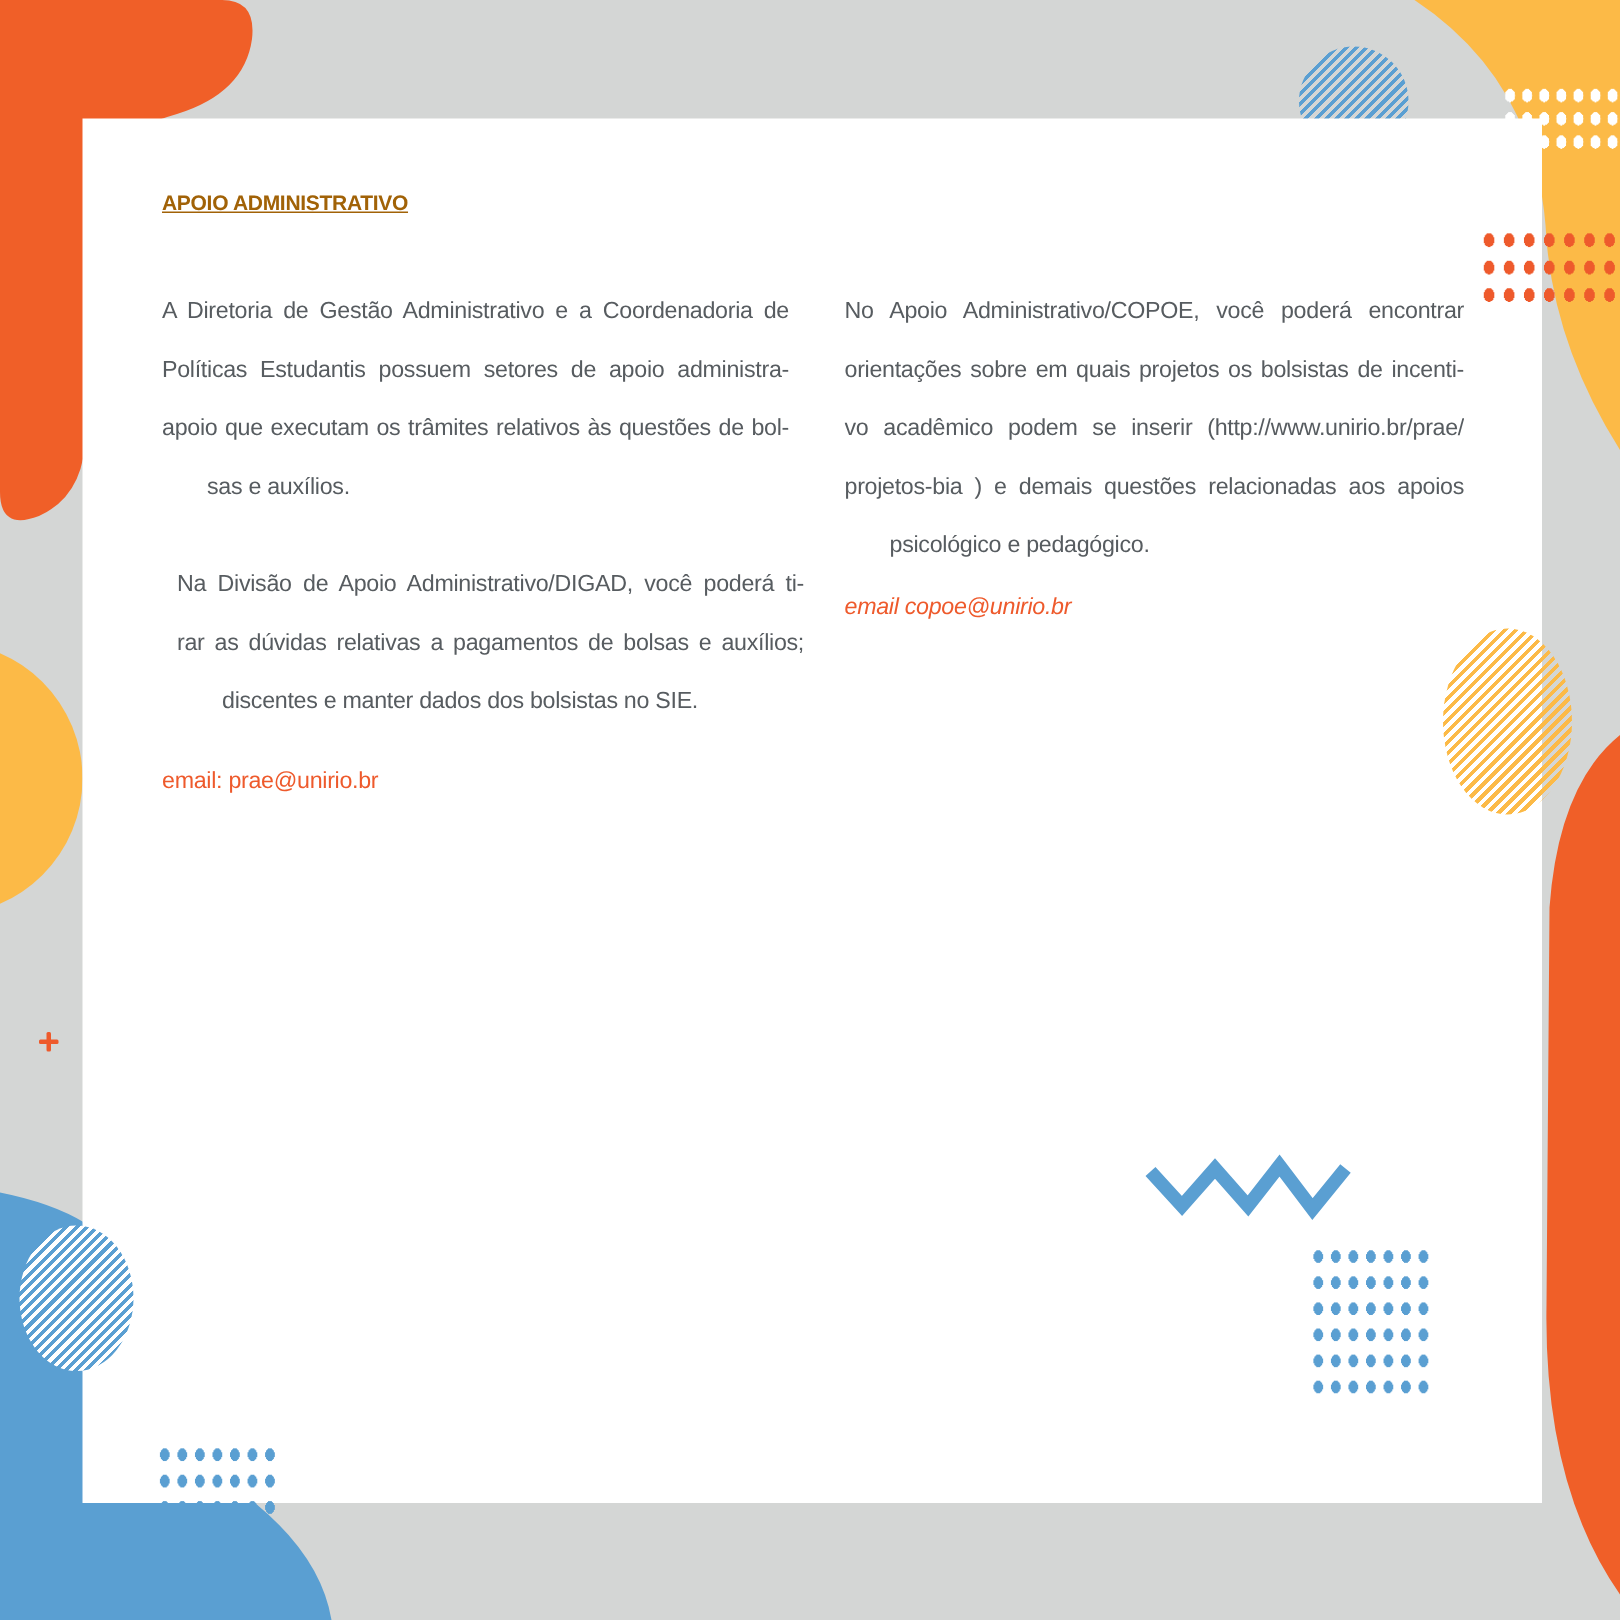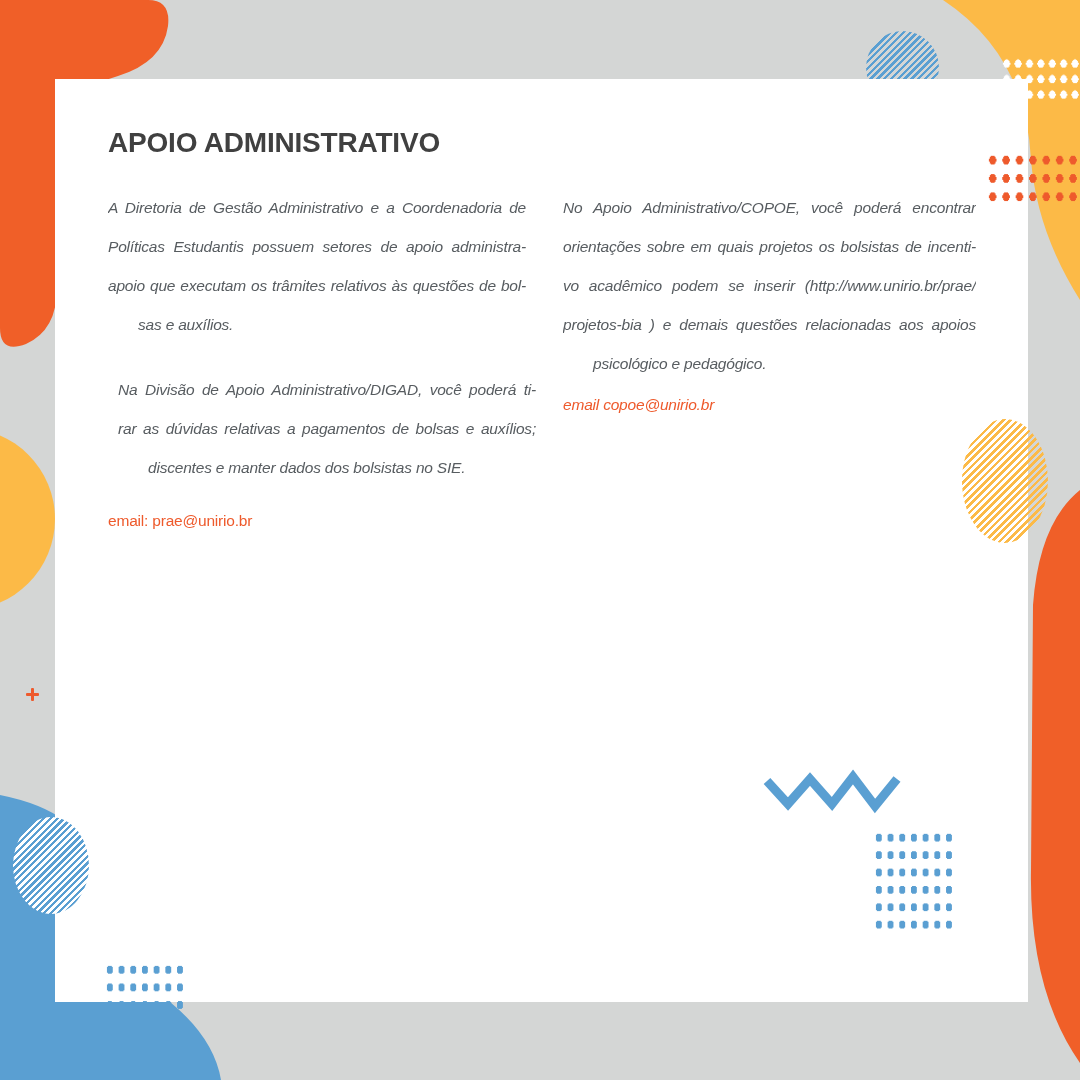--- a/index.html
+++ b/index.html
@@ -48,27 +48,27 @@
   .zigzag{position:absolute;z-index:3;left:0;top:0;}
   .plus{position:absolute;z-index:3;left:26px;top:688px;width:13px;height:13px;}
   .plus::before{content:"";position:absolute;left:4.6px;top:0;width:3.8px;height:13px;background:#ee5a2c;border-radius:1px;}
   .plus::after{content:"";position:absolute;left:0;top:4.6px;width:13px;height:3.8px;background:#ee5a2c;border-radius:1px;}
   
   .card{
     position:absolute;z-index:2;left:55px;top:79px;width:973px;height:923px;background:#ffffff;
   }
   .title{
     position:absolute;left:53px;top:48px;margin:0;
-    font-size:28px;font-weight:bold;color:#404040;letter-spacing:-0.2px;
+    font-size:14px;font-weight:bold;color:#a16207;letter-spacing:-0.2px;text-decoration:underline;
   }
   .col{position:absolute;overflow:hidden;color:#575c60;font-size:15.5px;letter-spacing:-0.2px;line-height:39px;}
   .col-left-p1{left:53px;top:109px;width:418px;}
   .col-left-p2{left:63px;top:291px;width:418px;}
   .col-right-p1{left:508px;top:109px;width:413px;}
-  .tline{text-align:justify;text-align-last:justify;white-space:normal;font-style:italic;}
+  .tline{text-align:justify;text-align-last:justify;white-space:normal;}
   .para .tline:last-child{text-align-last:left;margin-left:30px;}
   .email{
     position:absolute;color:#ee5a2c;font-size:15.5px;letter-spacing:-0.2px;line-height:20px;
   }
   .email-left{left:53px;top:432px;text-align:right;}
   .email-right{left:508px;top:316px;font-style:italic;}
 </style>
 </head>
 <body>
 

